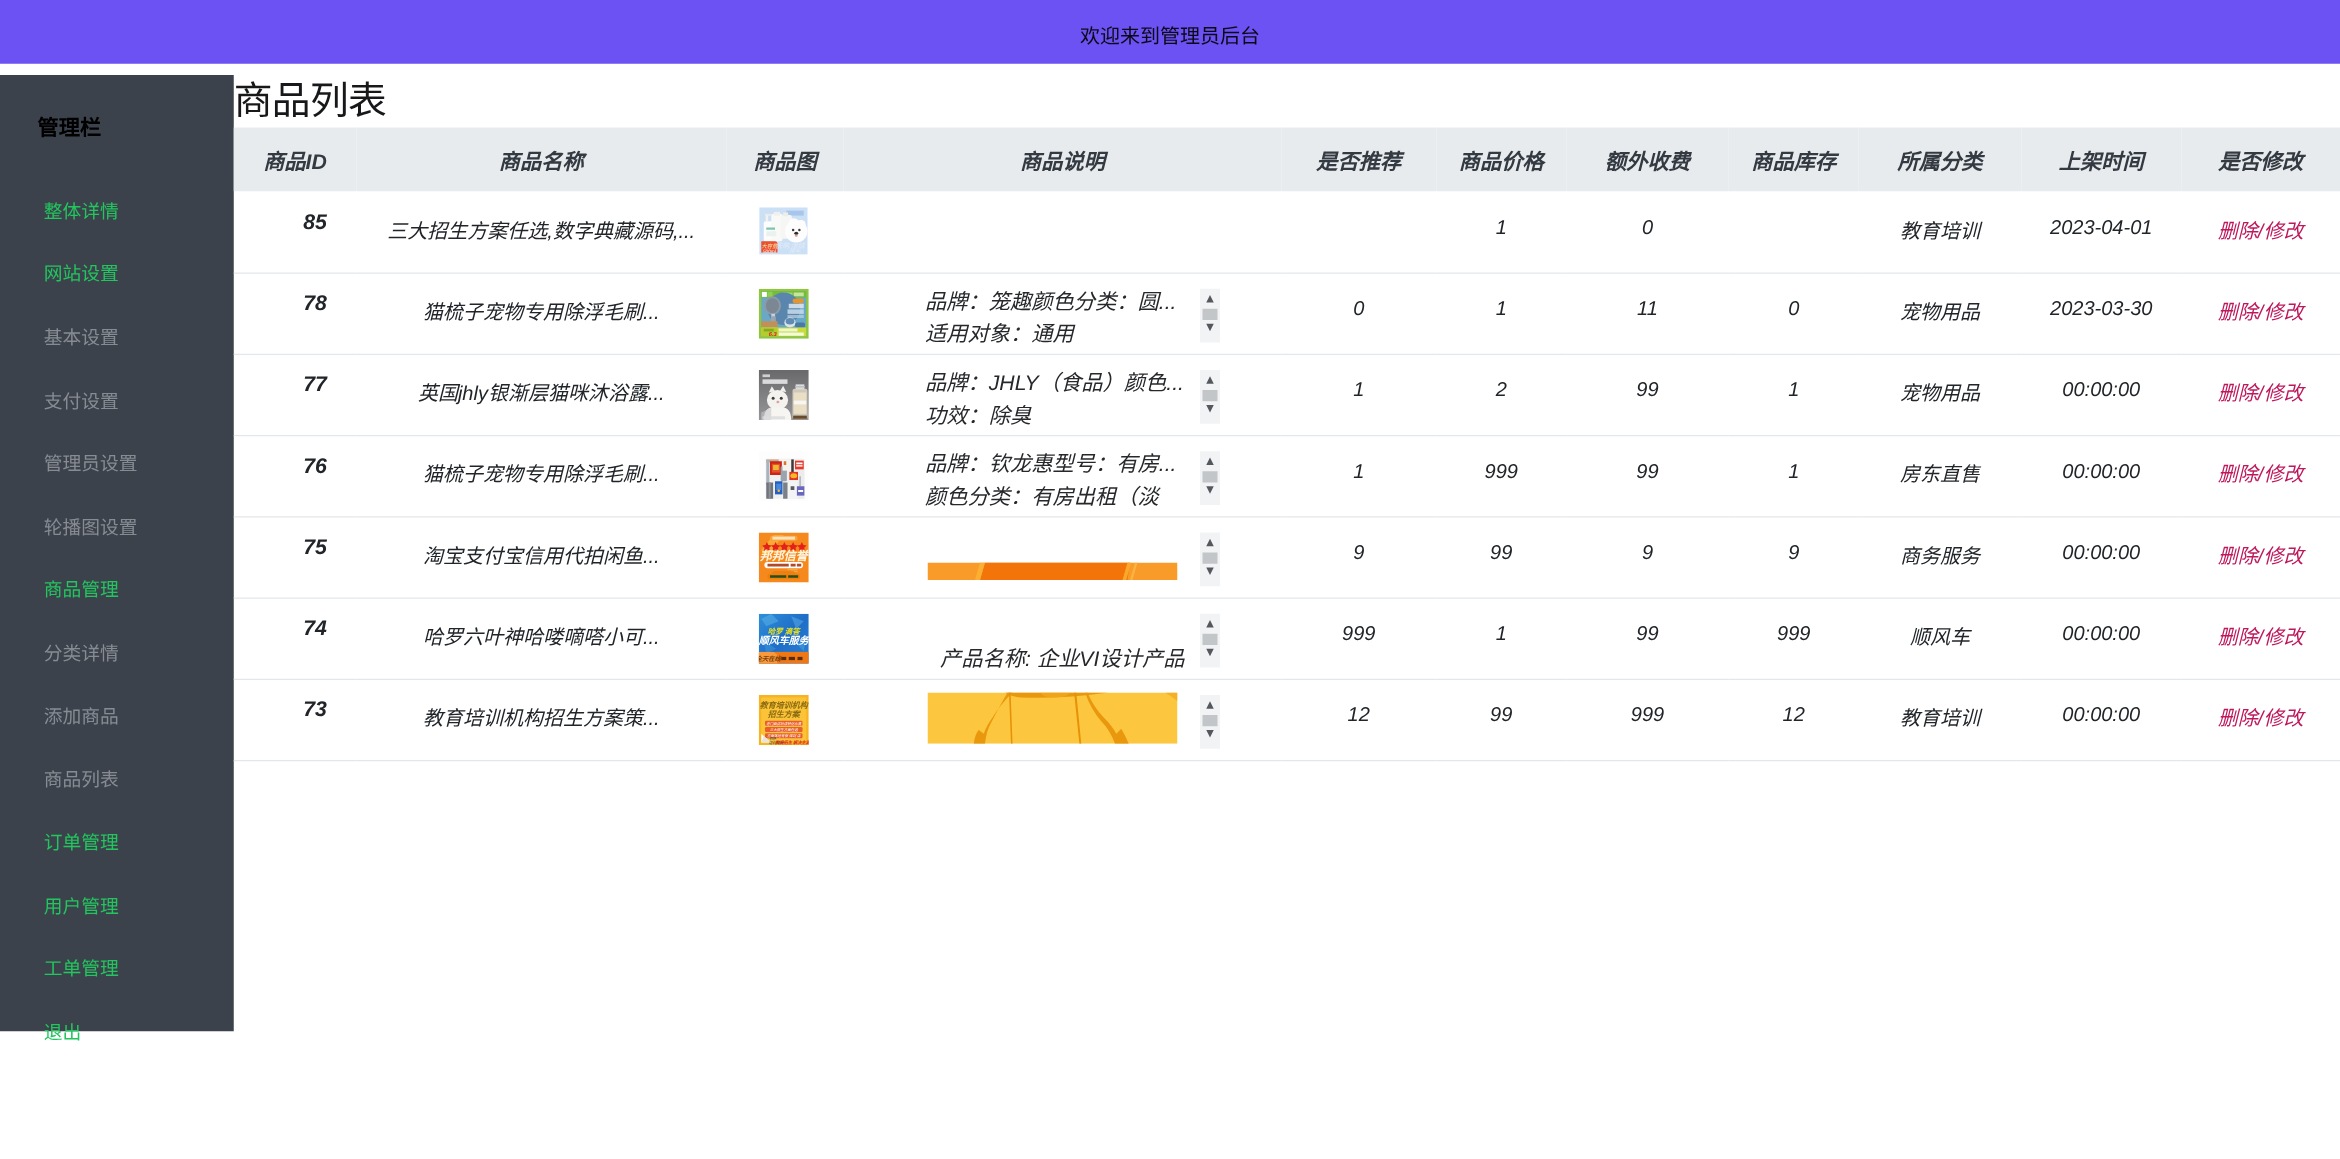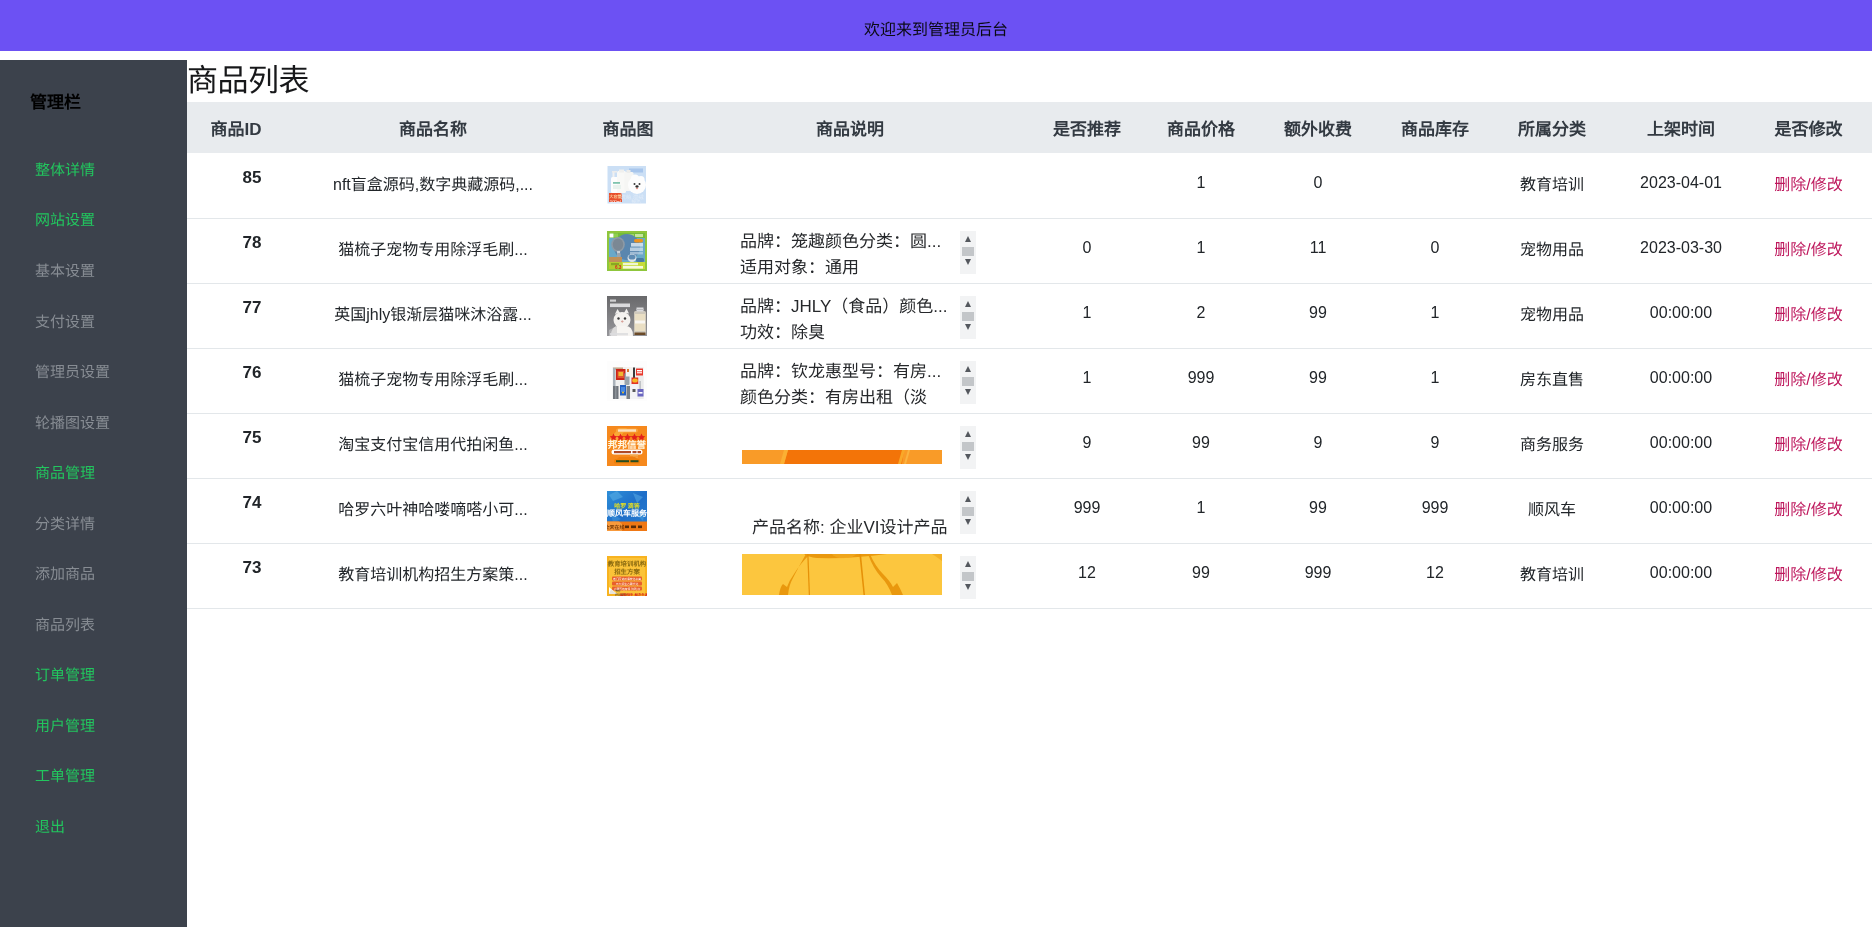--- a/index.html
+++ b/index.html
@@ -1,26 +1,26 @@
 <!DOCTYPE html>
 <html lang="zh-CN"><head>
 <meta charset="utf-8">
 <title>商品列表</title>
 <style>
 * { box-sizing: border-box; }
 html,body { margin:0; padding:0; }
 body { font-family:"Liberation Sans", sans-serif; background:#fff; width:1872px; height:927px; overflow:hidden; position:relative; }
 .topbar { position:absolute; left:0; top:0; width:1872px; height:51px; background:#6c51f3; color:#0a0a14; font-size:16px; text-align:center; line-height:60px; }
-.side { position:absolute; left:0; top:60px; width:187px; height:867px; background:#3c424c; }
+.side { position:absolute; left:0; top:60px; width:187px; height:765px; background:#3c424c; }
 .side .cap { position:absolute; left:30px; top:35px; font-size:17px; font-weight:bold; color:#000; line-height:16px; }
 .side a { position:absolute; left:35px; font-size:15px; line-height:15px; color:#22c55e; text-decoration:none; }
 .side a.dis { color:#878c93; }
 .main { position:absolute; left:187px; top:60px; width:1685px; }
 .title { height:42px; line-height:42px; font-size:31px; color:#17181a; padding-left:0; letter-spacing:-0.5px; }
-table { border-collapse:collapse; table-layout:fixed; width:1685px; }
+table { border-collapse:collapse; table-layout:fixed; width:1685px;font-style:italic; }
 th { height:51px; background:#e8ebee; font-size:17px; font-weight:bold; color:#333a42; text-align:center; padding:0; }
 td { height:65px; border-bottom:1px solid #e3e7ea; text-align:center; font-size:16px; color:#212529; padding:0 0 5px 0; vertical-align:middle; }
 td.pic, td.desc { padding:0; }
 td.id { font-size:17px; font-weight:bold; }
 td.id span { position:relative; top:-5px;margin-left:32px; }
 td img, td svg { vertical-align:middle; }
 td.pic svg { position:relative; left:-1px; }
 .ta { position:relative; width:236px; height:49px; margin-left:65px; overflow:hidden; font-size:17px; line-height:26px; color:#26282b; text-align:left; padding:3px 16px 0 0; }
 .sb { position:absolute; right:0; top:5px; width:16px; height:43px; background:#f2f3f4; }
 .sb .up, .sb .dn { position:absolute; left:5px; width:0; height:0; border-left:3px solid transparent; border-right:3px solid transparent; }
@@ -76,21 +76,21 @@
           <th>额外收费</th>
           <th>商品库存</th>
           <th>所属分类</th>
           <th>上架时间</th>
           <th>是否修改</th>
         </tr>
     </thead>
     <tbody>
       <tr>
         <td class="id"><span>85</span></td>
-        <td>nft盲盒源码,数字典藏源码,...</td>
+        <td>三大招生方案任选,数字典藏源码,...</td>
         <td class="pic"><svg width="40" height="40" viewBox="0 0 40 40">
               <rect width="40" height="40" fill="#fff"></rect>
               <rect x="0.5" y="1" width="38.5" height="37.5" fill="#cbdff5"></rect>
               <rect x="22" y="3.5" width="14" height="4" fill="#a8c6ec"></rect>
               <rect x="4" y="12" width="13" height="16" rx="1.5" fill="#fdfdfd"></rect>
               <rect x="5.5" y="7" width="2" height="5" fill="#f1f1f1"></rect>
               <rect x="5" y="6" width="5" height="1.6" fill="#ececec"></rect>
               <rect x="10" y="6" width="9" height="22" rx="1.5" fill="#f9f9f7"></rect>
               <rect x="12" y="4.5" width="5" height="3" fill="#f0f0ee"></rect>
               <rect x="17.5" y="7" width="9" height="19" rx="1.5" fill="#f6f6f4"></rect>

